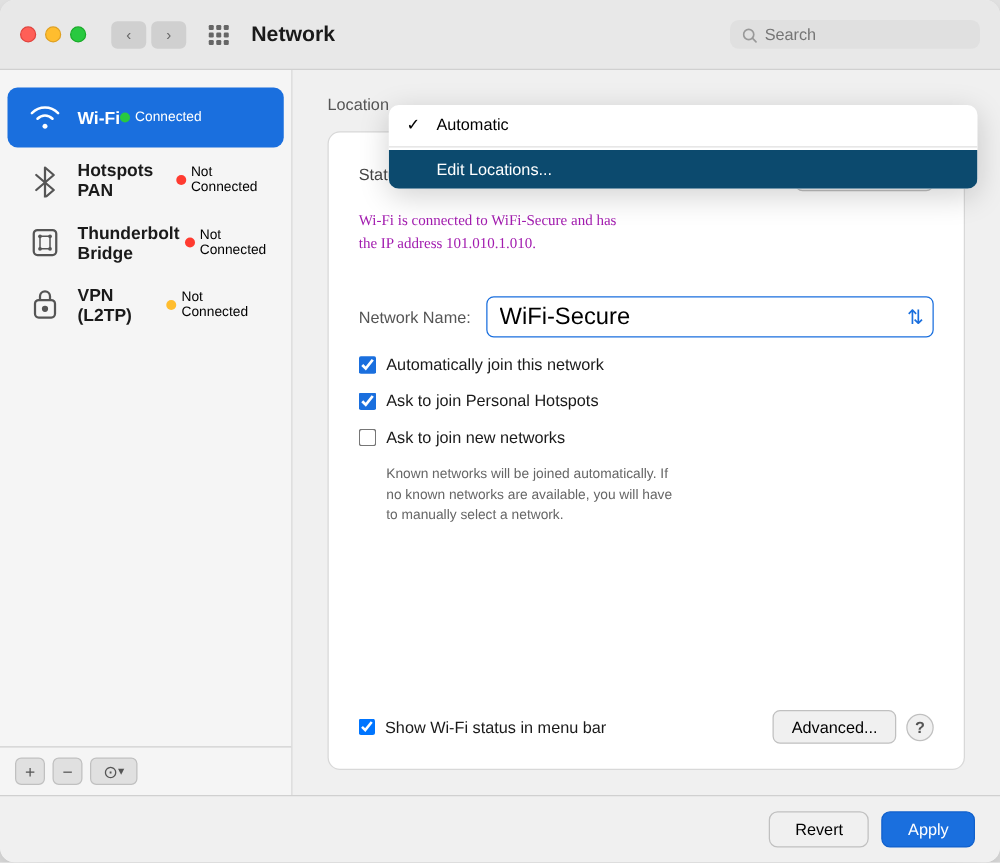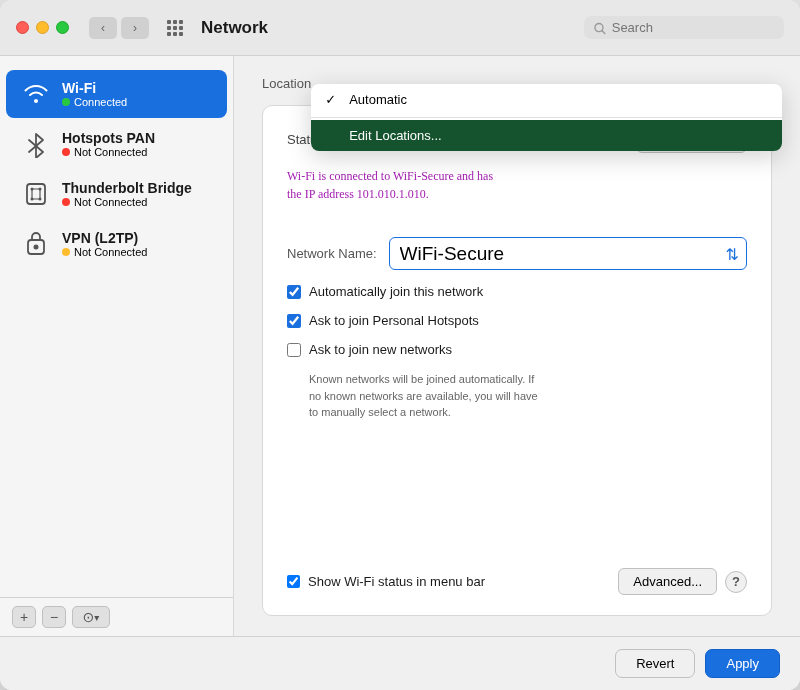--- a/index.html
+++ b/index.html
@@ -156,21 +156,21 @@
       flex-shrink: 0;
     }
 
     .net-icon.wifi-icon { color: white; }
     .net-icon.bt-icon { color: #555; font-size: 18px; }
     .net-icon.tb-icon { color: #555; font-size: 16px; }
     .net-icon.vpn-icon { color: #555; font-size: 18px; }
 
     .net-info {
       display: flex;
-      flex-direction: column;
+      flex-direction: row;
     }
 
     .net-name {
       font-size: 14px;
       font-weight: 600;
       color: #1a1a1a;
     }
 
     .net-status {
       font-size: 11px;
@@ -255,21 +255,21 @@
     .dropdown-item {
       padding: 8px 14px;
       font-size: 13px;
       cursor: pointer;
       display: flex;
       align-items: center;
       gap: 8px;
     }
 
     .dropdown-item.active {
-      background: #14532d;
+      background: #0c4a6e;
       color: white;
     }
 
     .check-mark {
       font-size: 13px;
       width: 16px;
     }
 
     
     .wifi-panel {

